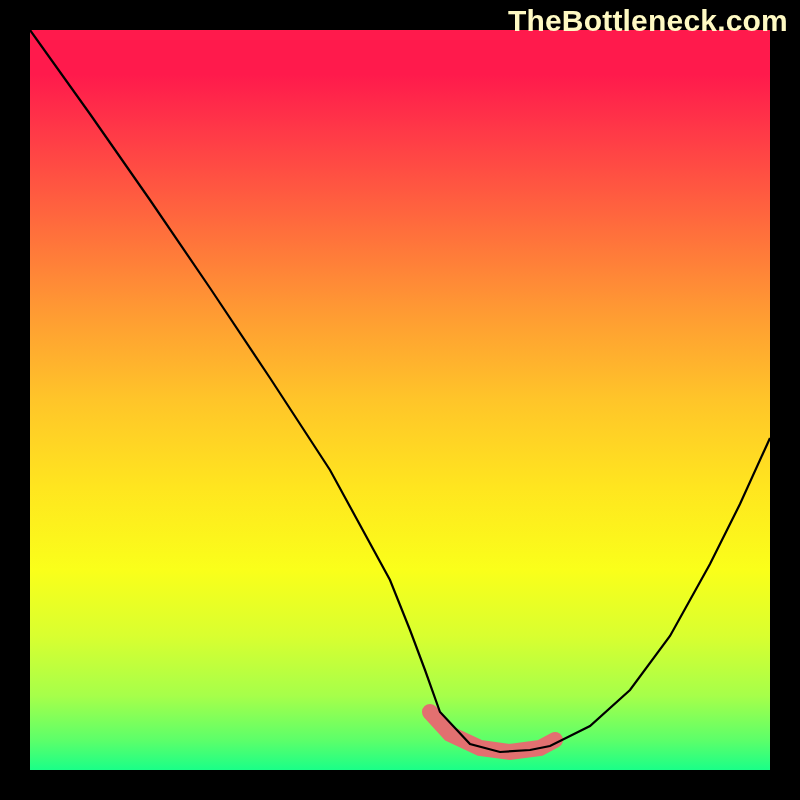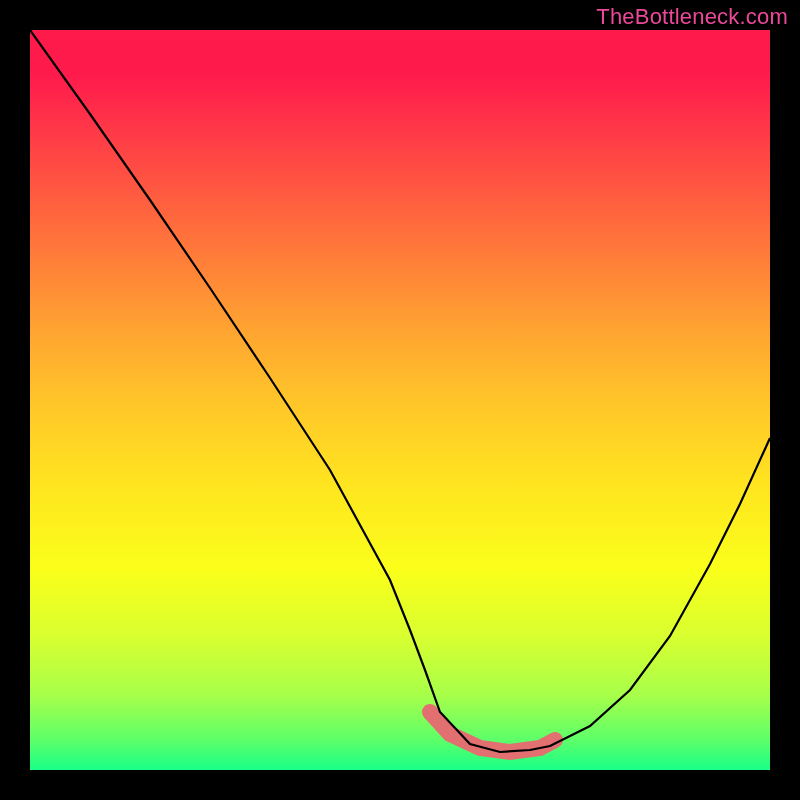--- a/index.html
+++ b/index.html
@@ -14,23 +14,23 @@
   .frame {
     position: relative;
     width: 800px;
     height: 800px;
     background: #000;
   }
   .watermark {
     position: absolute;
     top: 4px;
     right: 12px;
-    color: #ec4899;
-    font-size: 22px;
-    font-weight: 400;
+    color: #fef9c3;
+    font-size: 30px;
+    font-weight: 700;
     z-index: 5;
     letter-spacing: 0.2px;
   }
   .plot {
     position: absolute;
     left: 30px;
     top: 30px;
     width: 740px;
     height: 740px;
     overflow: hidden;

